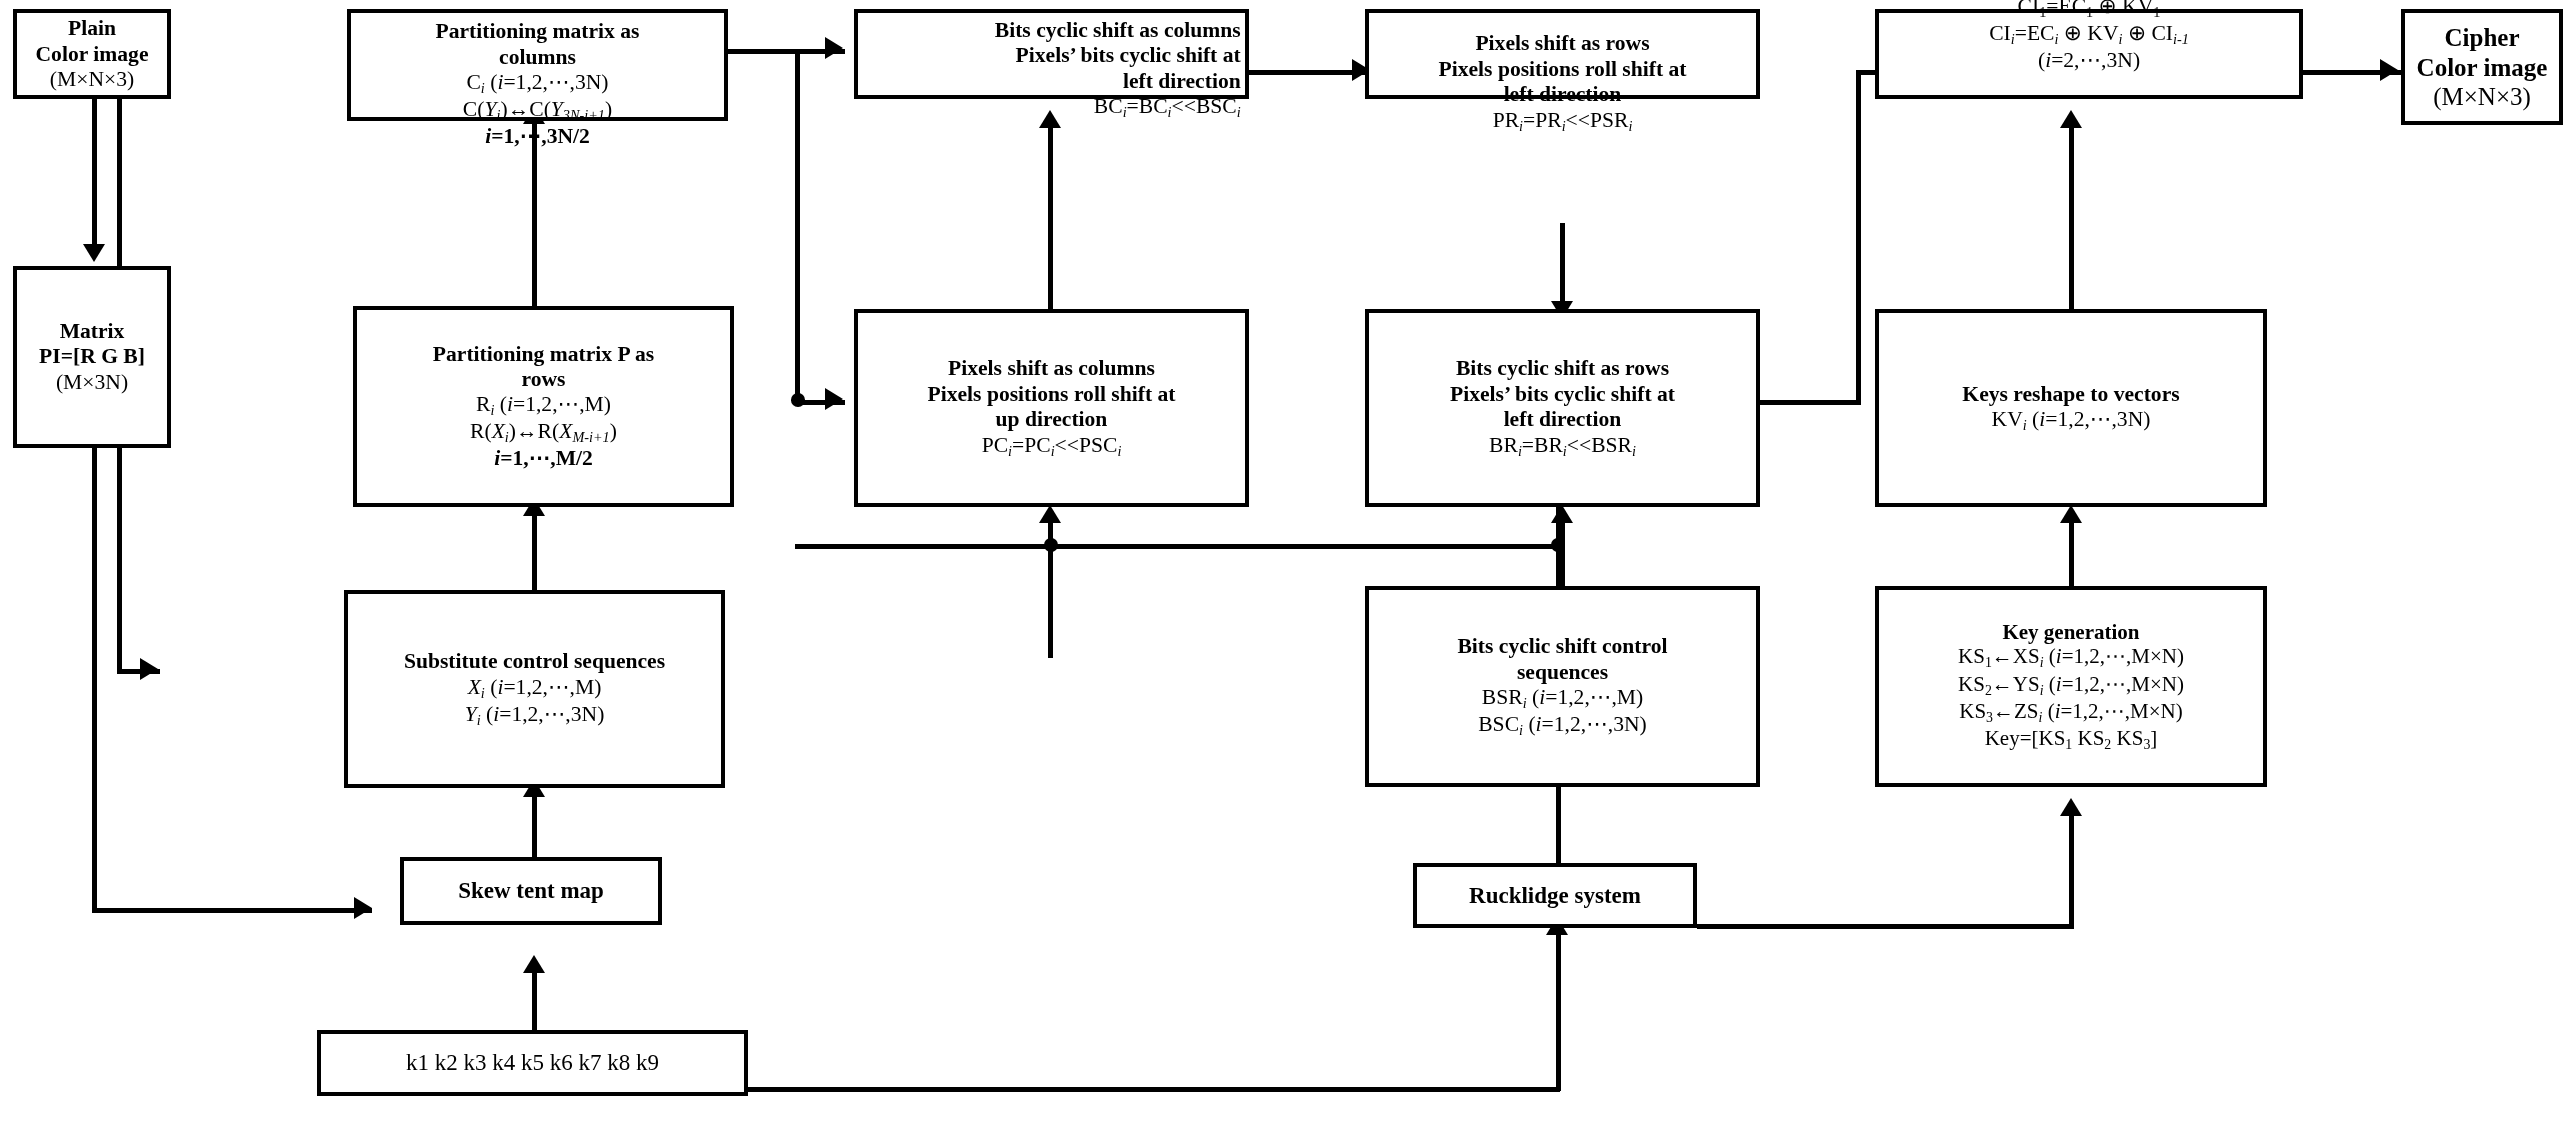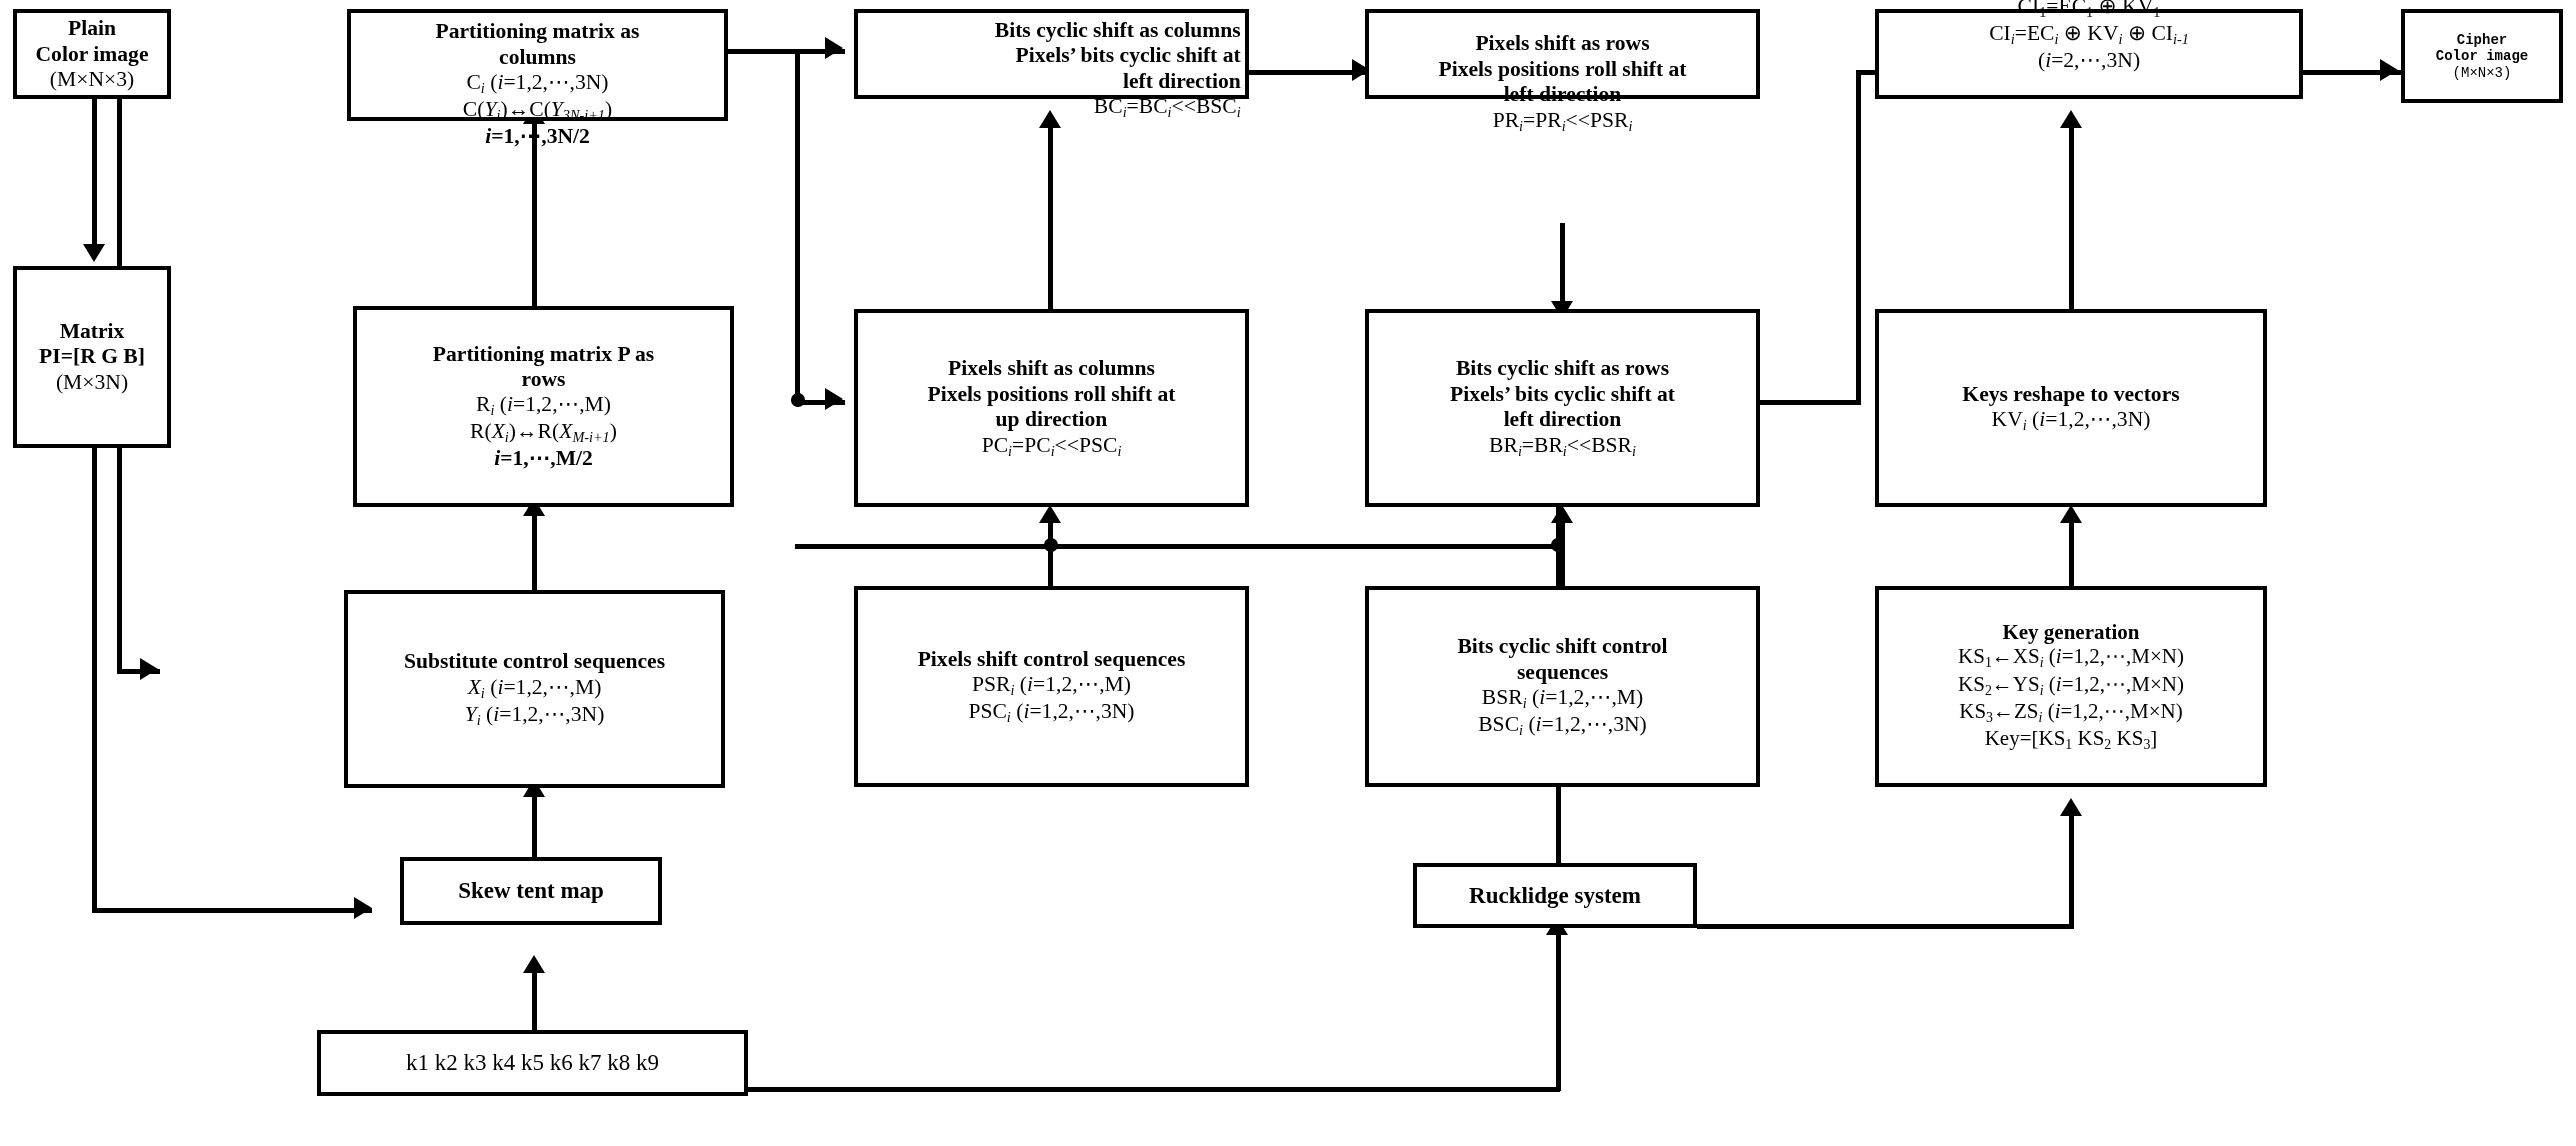--- a/index.html
+++ b/index.html
@@ -178,25 +178,20 @@
     <span class="ln r"><span>BC</span><sub>i</sub><span>=BC</span><sub>i</sub><span>&lt;&lt;BSC</span><sub>i</sub></span>
   </div>
 
   <div class="box" style="left:854px; top:309px; width:395px; height:198px; font-size:21.6px;">
     <span class="ln b">Pixels shift as columns</span>
     <span class="ln b">Pixels positions roll shift at</span>
     <span class="ln b">up direction</span>
     <span class="ln r"><span>PC</span><sub>i</sub><span>=PC</span><sub>i</sub><span>&lt;&lt;PSC</span><sub>i</sub></span>
   </div>
 
-  <div class="box" style="left:854px; top:586px; width:395px; height:201px; font-size:21.6px;">
-    <span class="ln b">Pixels shift control sequences</span>
-    <span class="ln r"><span>PSR</span><sub>i</sub><span> (</span><i class="it">i</i><span>=1,2,⋯,M)</span></span>
-    <span class="ln r"><span>PSC</span><sub>i</sub><span> (</span><i class="it">i</i><span>=1,2,⋯,3N)</span></span>
-  </div>
 
   <div class="box" style="left:1365px; top:9.3px; width:395px; height:90px; padding:18px; justify-content:flex-start; font-size:21.6px;">
     <span class="ln b">Pixels shift as rows</span>
     <span class="ln b">Pixels positions roll shift at</span>
     <span class="ln b">left direction</span>
     <span class="ln r"><span>PR</span><sub>i</sub><span>=PR</span><sub>i</sub><span>&lt;&lt;PSR</span><sub>i</sub></span>
   </div>
 
   <div class="box" style="left:1365px; top:309px; width:395px; height:198px; font-size:21.6px;">
     <span class="ln b">Bits cyclic shift as rows</span>
@@ -225,21 +220,21 @@
   </div>
 
   <div class="box" style="left:1875px; top:586px; width:392px; height:201px; font-size:21px;">
     <span class="ln b">Key generation</span>
     <span class="ln r"><span>KS</span><sub class="up">1</sub><span>←XS</span><sub>i</sub><span> (</span><i class="it">i</i><span>=1,2,⋯,M×N)</span></span>
     <span class="ln r"><span>KS</span><sub class="up">2</sub><span>←YS</span><sub>i</sub><span> (</span><i class="it">i</i><span>=1,2,⋯,M×N)</span></span>
     <span class="ln r"><span>KS</span><sub class="up">3</sub><span>←ZS</span><sub>i</sub><span> (</span><i class="it">i</i><span>=1,2,⋯,M×N)</span></span>
     <span class="ln r"><span>Key=[KS</span><sub class="up">1</sub><span> KS</span><sub class="up">2</sub><span> KS</span><sub class="up">3</sub><span>]</span></span>
   </div>
 
-  <div class="box" style="left:2401px; top:9.3px; width:162px; height:94px; font-size:14px;font-family:Liberation Mono, monospace;">
+  <div class="box" style="left:2401px; top:9.3px; width:162px; height:116px; font-size:25px;">
     <span class="ln b">Cipher</span>
     <span class="ln b">Color image</span>
     <span class="ln r">(M×N×3)</span>
   </div>
 
   <div class="box" style="left:400px; top:857px; width:262px; height:68px; font-size:23px;">
     <span class="ln b">Skew tent map</span>
   </div>
 
   <div class="box" style="left:1413px; top:863px; width:284px; height:65px; font-size:23px;">

